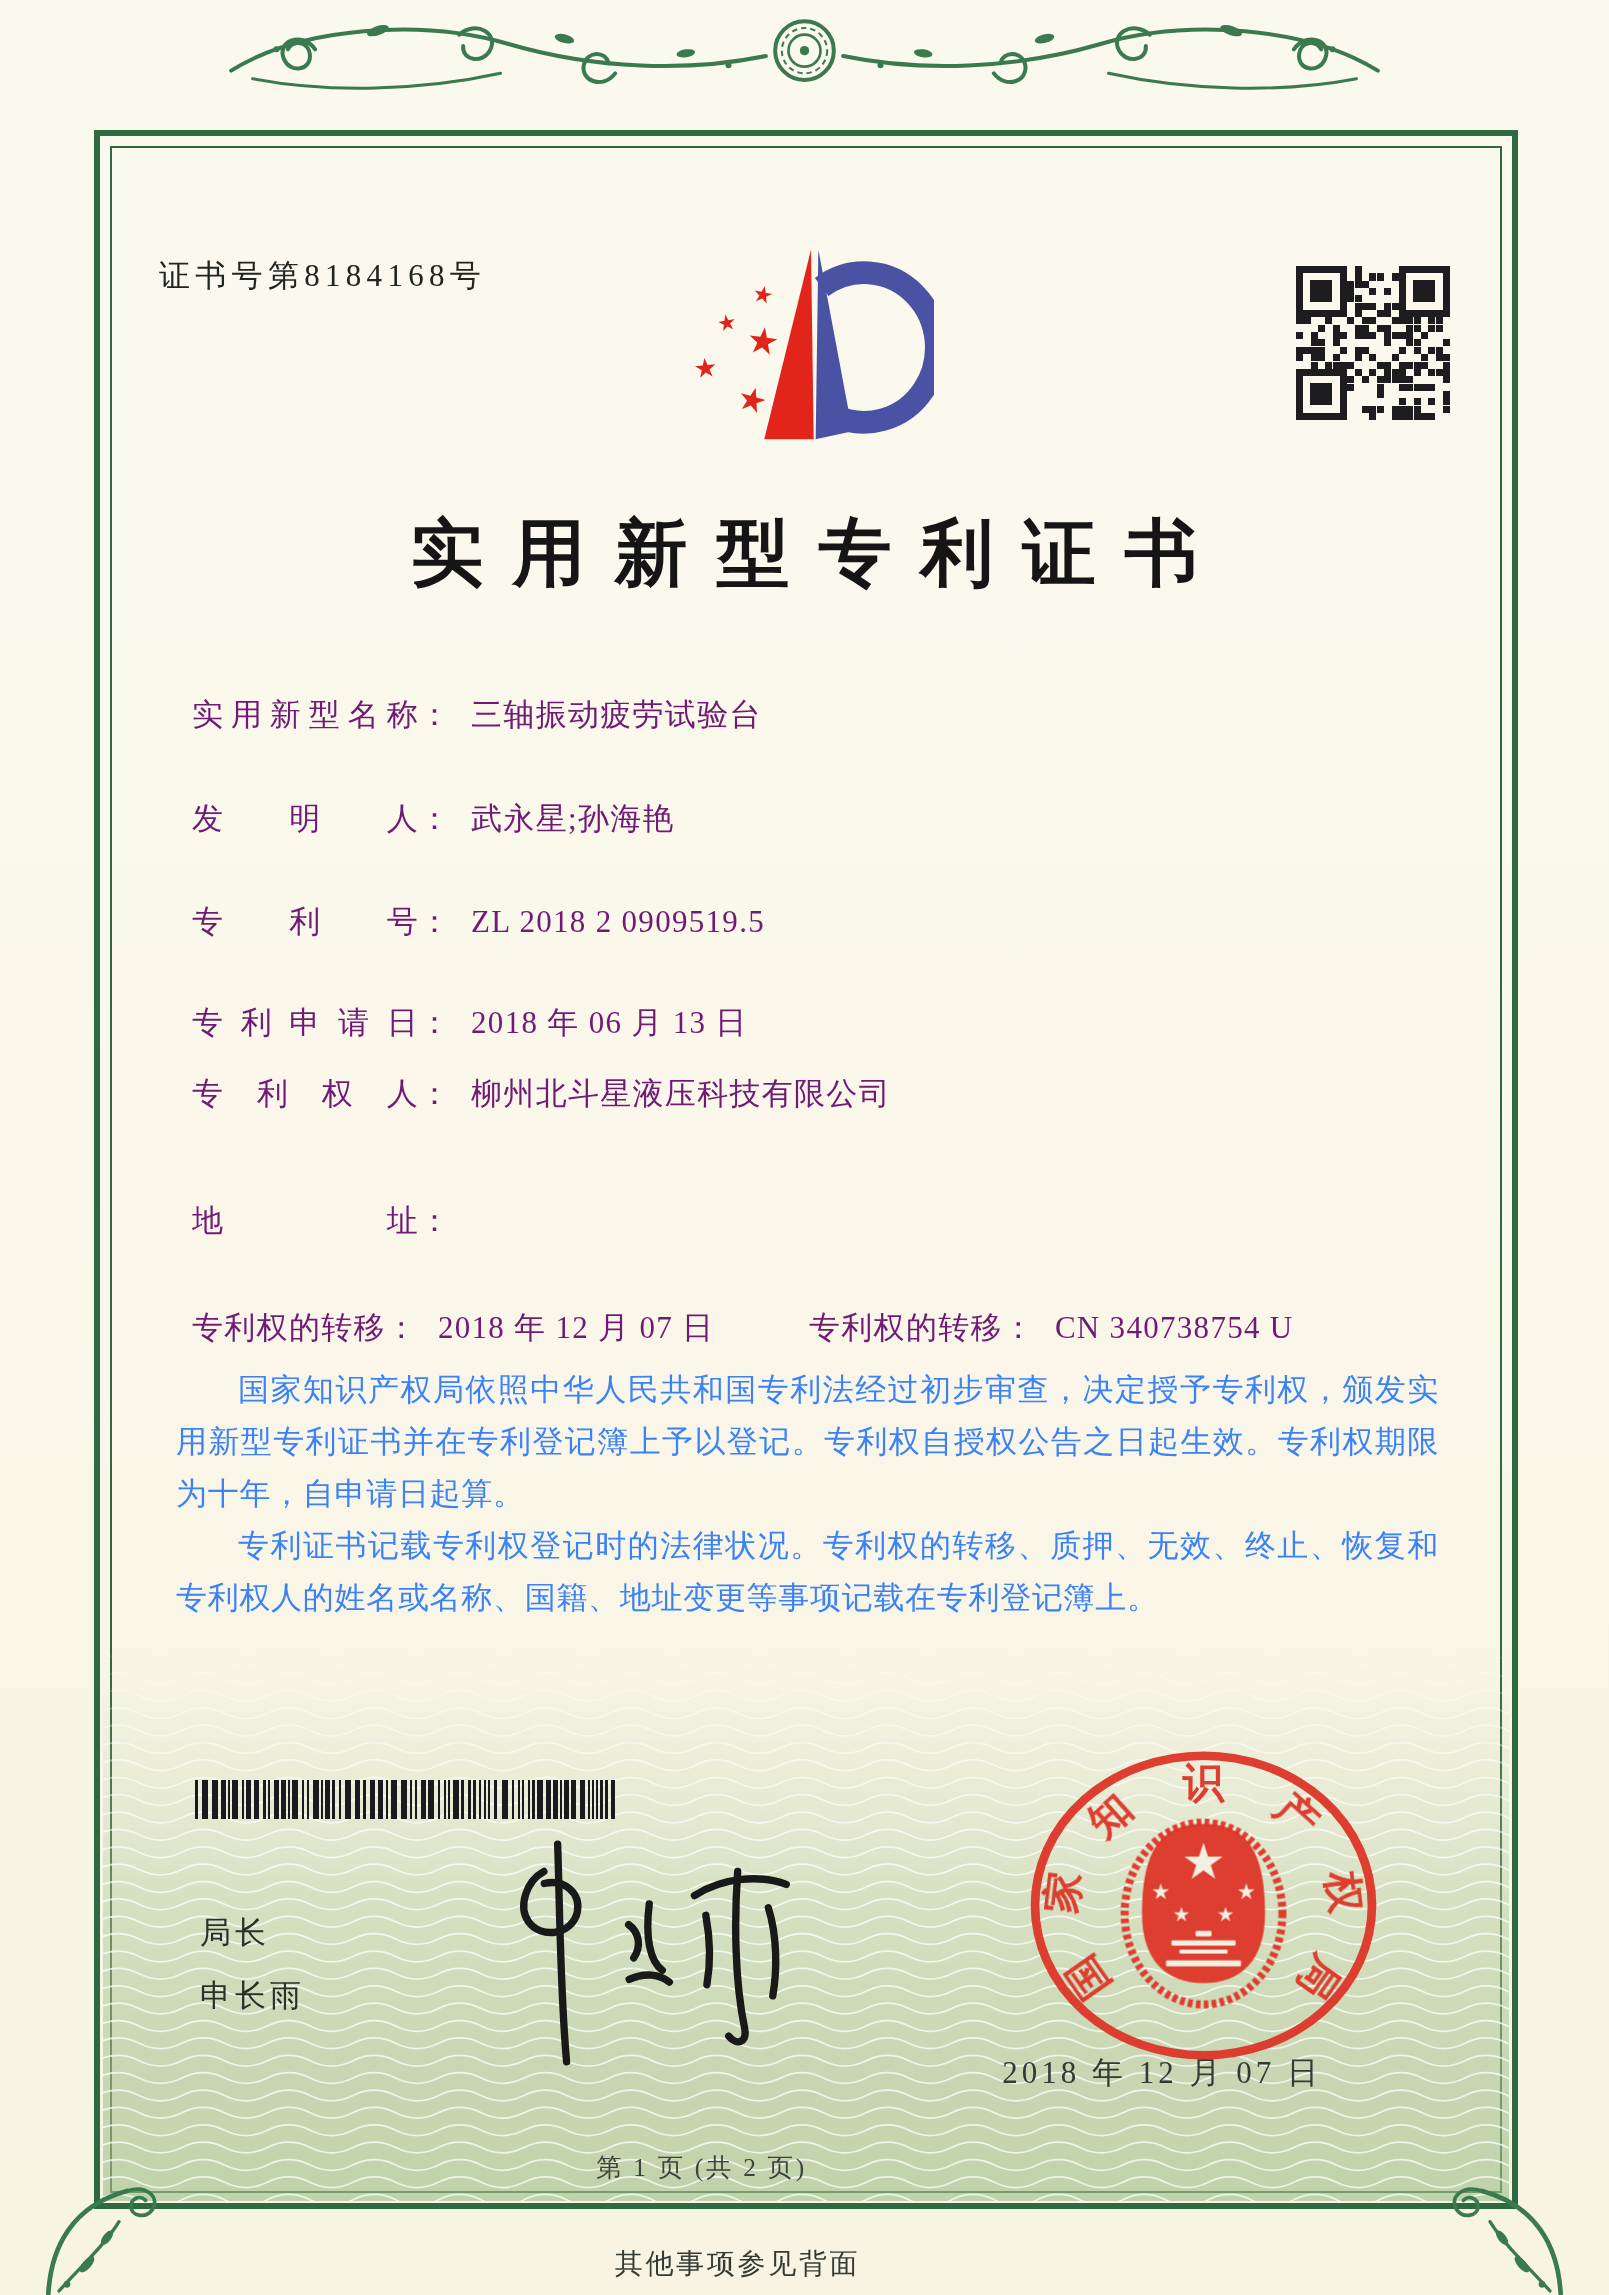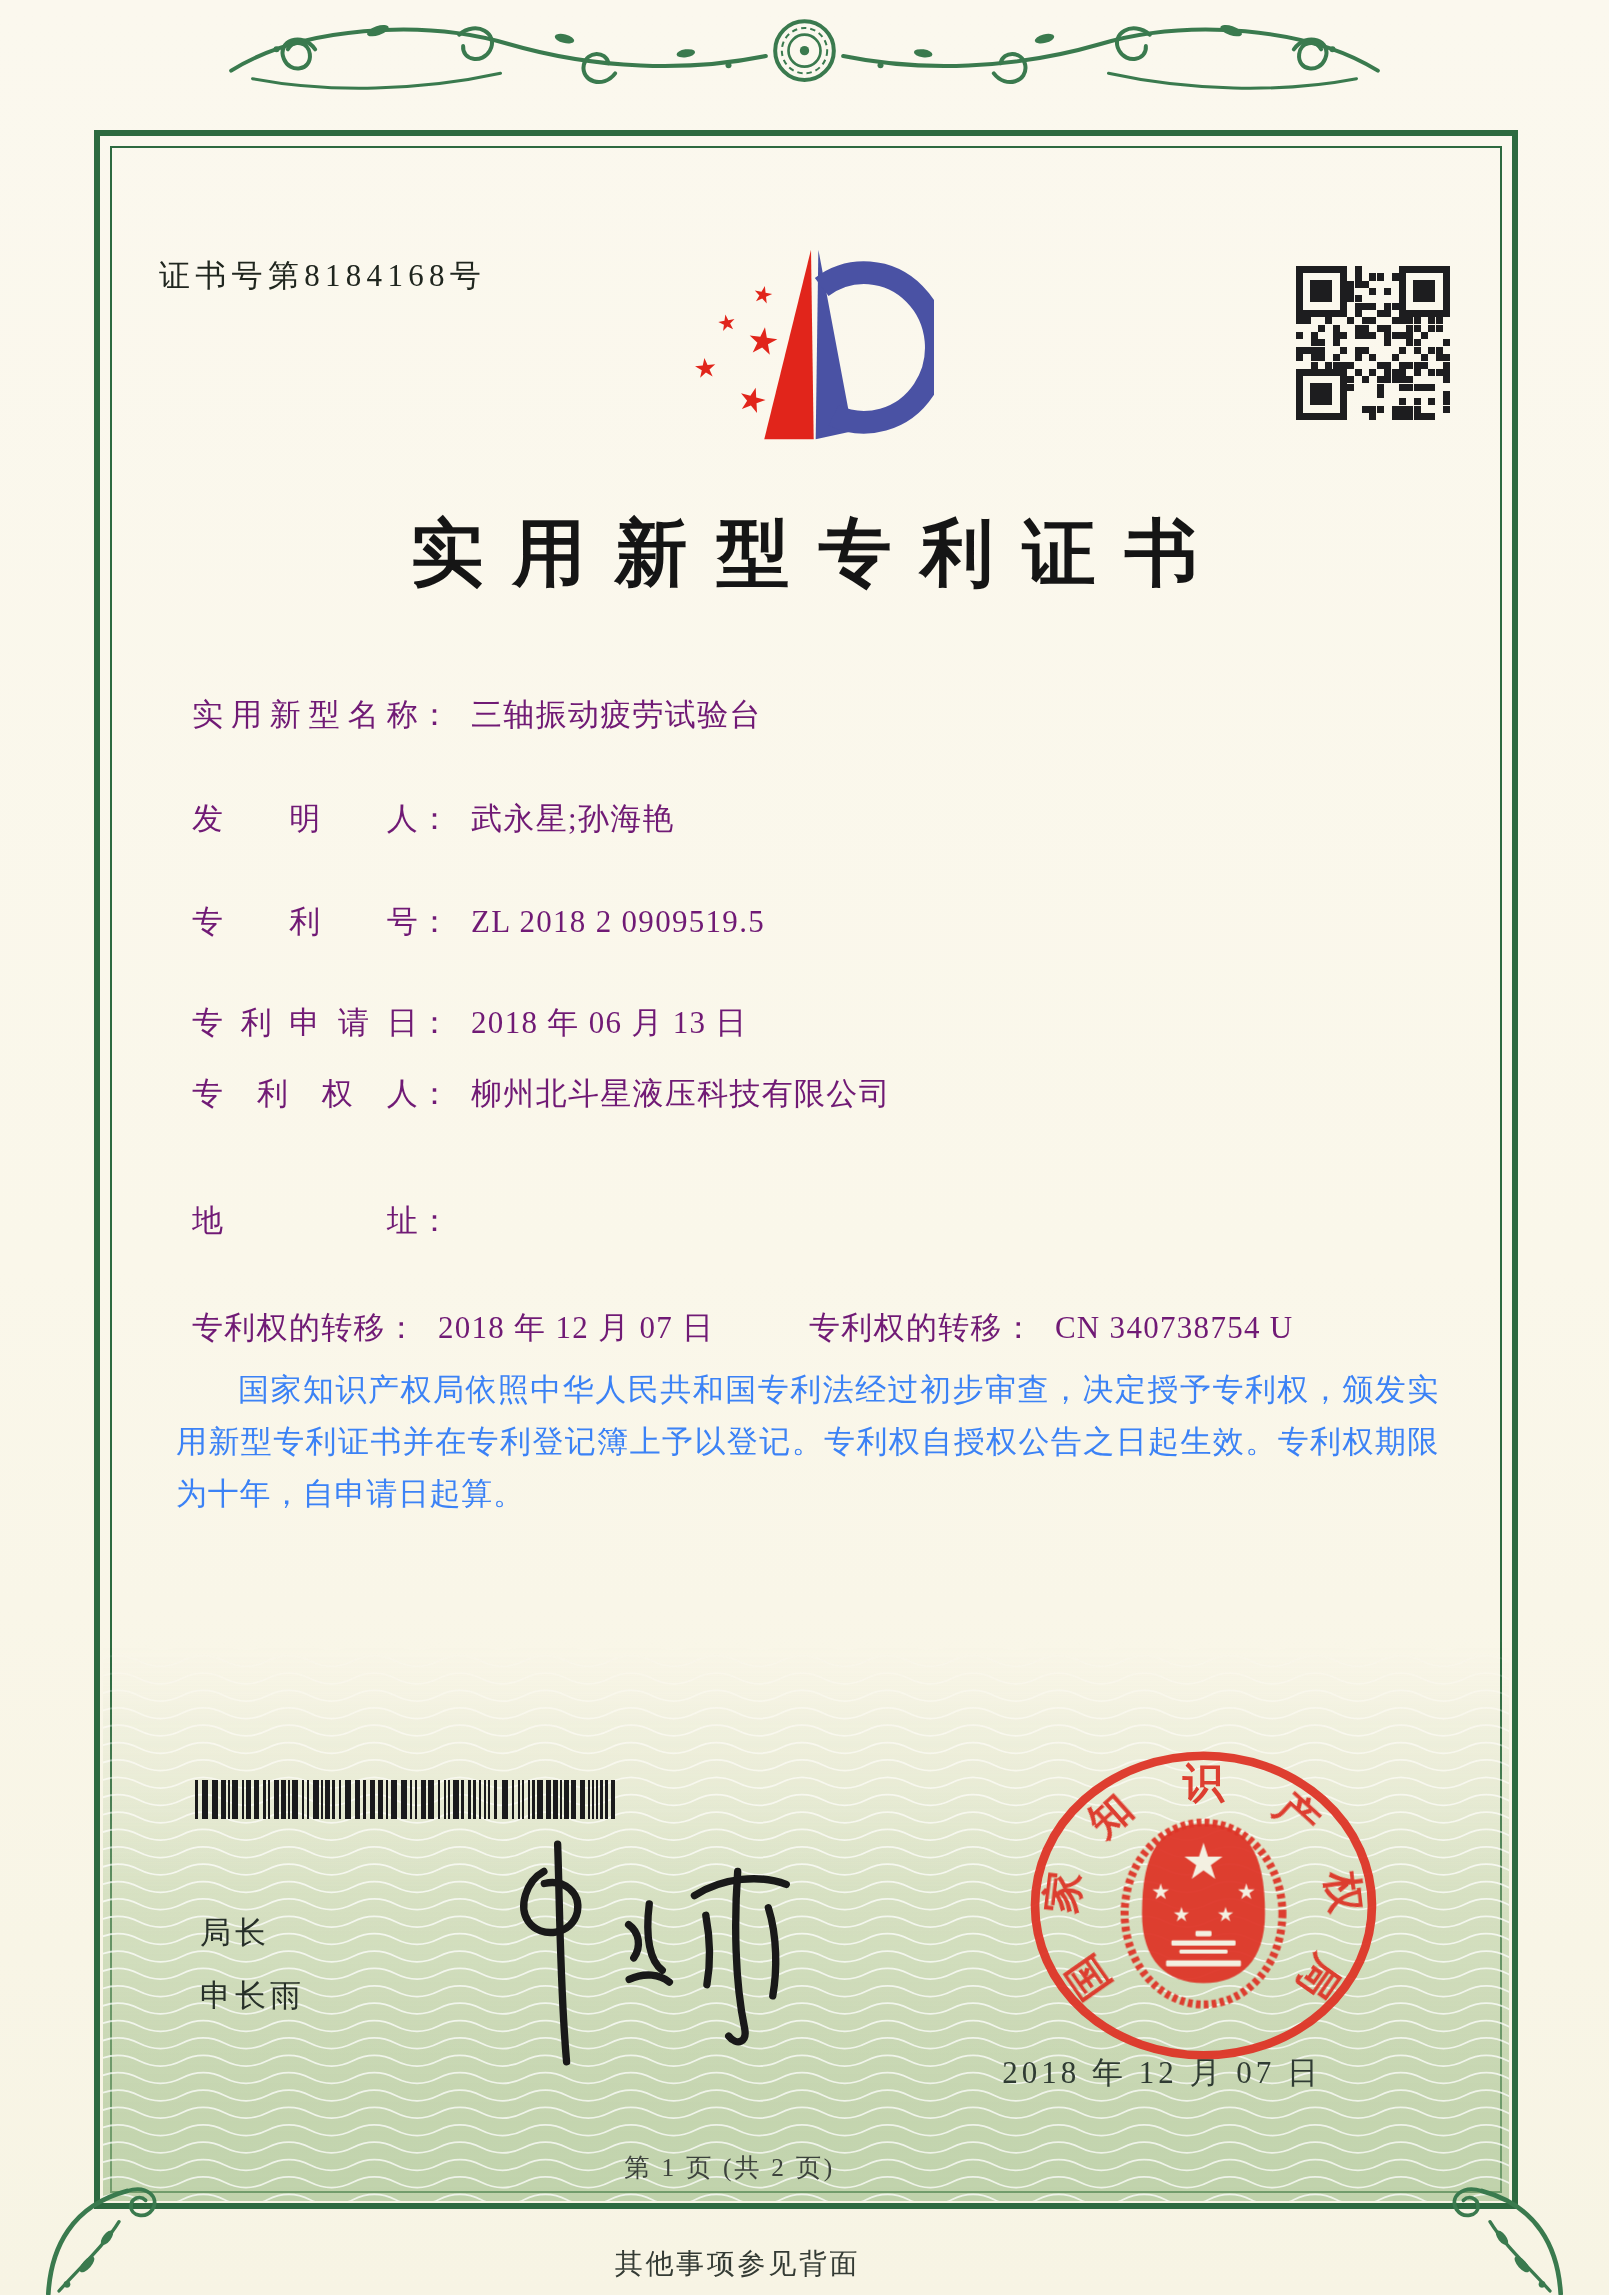--- a/index.html
+++ b/index.html
@@ -52,21 +52,21 @@
   .qr i{position:absolute;width:7.3px;height:7.3px;background:#1d1d1f}
   .qf{position:absolute;width:37px;height:37px;border:7.3px solid #1d1d1f}
   .qf::after{content:"";position:absolute;left:7.3px;top:7.3px;width:22px;height:22px;background:#1d1d1f}
 
   .logo{position:absolute;left:680px;top:247px;width:254px;height:197px}
   .signature{position:absolute;left:461px;top:1817px;width:374px;height:254px;transform:rotate(-2deg)}
   .seal{position:absolute;left:1023px;top:1745px;width:361px;height:321px}
   .seal-date{position:absolute;left:975px;top:2052px;width:374px;text-align:center;
     font-size:31px;letter-spacing:4px;color:#2f3b33;white-space:nowrap}
 
-  .page-info{position:absolute;left:568px;top:2151px;width:267px;text-align:right;
+  .page-info{position:absolute;left:568px;top:2151px;width:267px;text-align:center;
     font-size:25.4px;letter-spacing:2.7px;color:#3c423c;white-space:nowrap}
   .back-note{position:absolute;left:604px;top:2245px;width:267px;text-align:center;
     font-size:28px;letter-spacing:2.7px;color:#343b34;white-space:nowrap}
 
   .top-orn{position:absolute;left:214px;top:8px;width:1181px;height:88px}
   .corner{position:absolute;top:2163px;width:160px;height:132px}
   .corner.left{left:39px}
   .corner.right{left:1410px;transform:scaleX(-1)}
 </style>
 </head>
@@ -306,20 +306,21 @@
   <span class="glabel">专利权的转移</span><span class="fcolon">：</span>
   <span class="fvalue">2018 年 12 月 07 日</span>
   <span class="grant2">
     <span class="glabel">专利权的转移</span><span class="fcolon">：</span>
     <span class="fvalue">CN 340738754 U</span>
   </span>
 </div>
 
 <div class="body-text">
   <p>国家知识产权局依照中华人民共和国专利法经过初步审查，决定授予专利权，颁发实用新型专利证书并在专利登记簿上予以登记。专利权自授权公告之日起生效。专利权期限为十年，自申请日起算。</p>
+  <p>专利证书记载专利权登记时的法律状况。专利权的转移、质押、无效、终止、恢复和专利权人的姓名或名称、国籍、地址变更等事项记载在专利登记簿上。</p>
 </div>
 
 <div class="barcode">
     <i style="left:0px;width:3.3px"></i>
     <i style="left:6.7px;width:6px"></i>
     <i style="left:16.7px;width:6px"></i>
     <i style="left:26px;width:4.7px"></i>
     <i style="left:33px;width:2px"></i>
     <i style="left:37px;width:6px"></i>
     <i style="left:47px;width:2px"></i>

